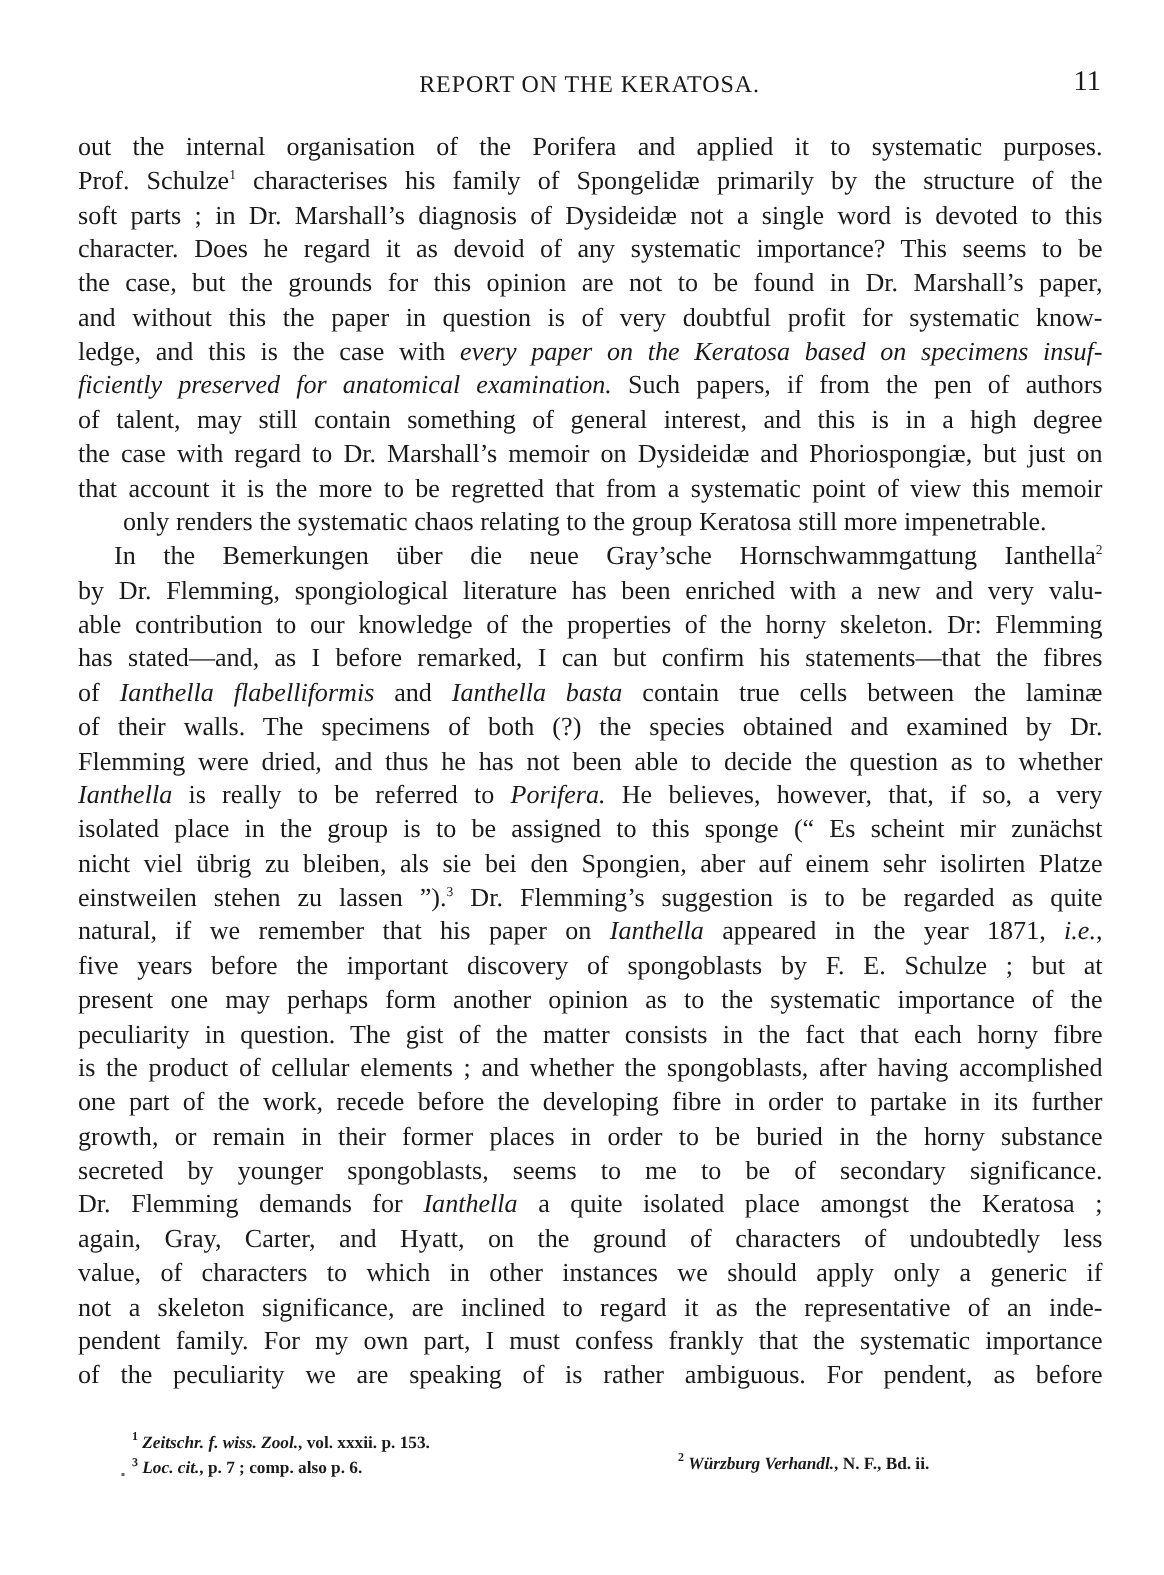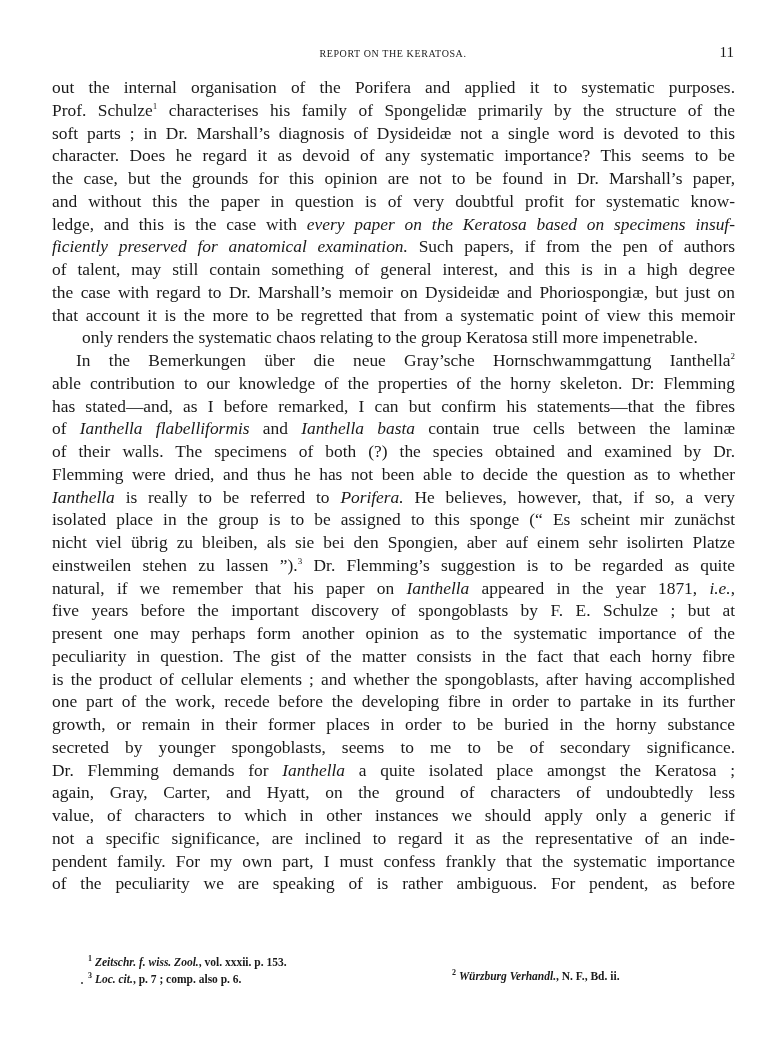--- a/index.html
+++ b/index.html
@@ -1,22 +1,22 @@
 <!DOCTYPE html>
 <html><head>
 <meta charset="utf-8">
 <style>
   html, body { margin: 0; padding: 0; background: #ffffff; }
   body { width: 776px; height: 1050px; position: relative; overflow: hidden;
          font-family: "Liberation Serif", "DejaVu Serif", serif; color: #1a1a1a; }
   .header { position: absolute; top: 44px; left: 52px; width: 682px; height: 24px; }
   .running-title { position: absolute; left: 0; right: 0; text-align: center;
-         font-size: 10px; letter-spacing: 0.6px; top: 4px; }
-  .page-number { position: absolute; right: 0; top: 0; font-size: 15px; }
-  .body-text { position: absolute; top: 76px; left: 52px; width: 683px;
+         font-size: 16px; letter-spacing: 0.6px; top: 4px; }
+  .page-number { position: absolute; right: 0; top: 0; font-size: 19px; }
+  .body-text { position: absolute; top: 86px; left: 52px; width: 683px;
          font-size: 17.4px; line-height: 22.75px; }
   .line { display: block; white-space: nowrap; text-align: justify;
          text-align-last: justify; height: 22.75px; }
   .line.last { text-align-last: left; margin-left: 30px; }
   .indent { padding-left: 24px; }
   sup { font-size: 9px; vertical-align: 7px; line-height: 0; }
   i { font-style: italic; }
   .footnotes { position: absolute; top: 954px; left: 52px; width: 683px; font-size: 11.5px;
          font-weight: bold; line-height: 17px; }
   .fn { position: absolute; white-space: nowrap; }
@@ -41,41 +41,42 @@
     <span class="line"><span>character.  Does he regard it as devoid of any systematic importance?  This seems to be</span></span>
     <span class="line"><span>the case, but the grounds for this opinion are not to be found in Dr. Marshall’s paper,</span></span>
     <span class="line"><span>and without this the paper in question is of very doubtful profit for systematic know-</span></span>
     <span class="line"><span>ledge, and this is the case with </span><i>every paper on the Keratosa based on specimens insuf-</i></span>
     <span class="line"><i>ficiently preserved for anatomical examination.</i><span>  Such papers, if from the pen of authors</span></span>
     <span class="line"><span>of talent, may still contain something of general interest, and this is in a high degree</span></span>
     <span class="line"><span>the case with regard to Dr. Marshall’s memoir on Dysideidæ and Phoriospongiæ, but just on</span></span>
     <span class="line"><span>that account it is the more to be regretted that from a systematic point of view this memoir</span></span>
     <span class="line last"><span>only renders the systematic chaos relating to the group Keratosa still more impenetrable.</span></span>
     <span class="line indent"><span>In the Bemerkungen über die neue Gray’sche Hornschwammgattung Ianthella</span><sup>2</sup></span>
+    <span class="line"><span>by Dr. Flemming, spongiological literature has been enriched with a new and very valu-</span></span>
     <span class="line"><span>able contribution to our knowledge of the properties of the horny skeleton.  Dr: Flemming</span></span>
     <span class="line"><span>has stated—and, as I before remarked, I can but confirm his statements—that the fibres</span></span>
     <span class="line"><span>of </span><i>Ianthella flabelliformis</i><span> and </span><i>Ianthella basta</i><span> contain true cells between the laminæ</span></span>
     <span class="line"><span>of their walls.  The specimens of both (?) the species obtained and examined by Dr.</span></span>
     <span class="line"><span>Flemming were dried, and thus he has not been able to decide the question as to whether</span></span>
     <span class="line"><i>Ianthella</i><span> is really to be referred to </span><i>Porifera.</i><span>  He believes, however, that, if so, a very</span></span>
     <span class="line"><span>isolated place in the group is to be assigned to this sponge (“ Es scheint mir zunächst</span></span>
     <span class="line"><span>nicht viel übrig zu bleiben, als sie bei den Spongien, aber auf einem sehr isolirten Platze</span></span>
     <span class="line"><span>einstweilen stehen zu lassen ”).</span><sup>3</sup><span>  Dr. Flemming’s suggestion is to be regarded as quite</span></span>
     <span class="line"><span>natural, if we remember that his paper on </span><i>Ianthella</i><span> appeared in the year 1871, </span><i>i.e.</i><span>,</span></span>
     <span class="line"><span>five years before the important discovery of spongoblasts by F. E. Schulze ; but at</span></span>
     <span class="line"><span>present one may perhaps form another opinion as to the systematic importance of the</span></span>
     <span class="line"><span>peculiarity in question.  The gist of the matter consists in the fact that each horny fibre</span></span>
     <span class="line"><span>is the product of cellular elements ; and whether the spongoblasts, after having accomplished</span></span>
     <span class="line"><span>one part of the work, recede before the developing fibre in order to partake in its further</span></span>
     <span class="line"><span>growth, or remain in their former places in order to be buried in the horny substance</span></span>
     <span class="line"><span>secreted by younger spongoblasts, seems to me to be of secondary significance.</span></span>
     <span class="line"><span>Dr. Flemming demands for </span><i>Ianthella</i><span> a quite isolated place amongst the Keratosa ;</span></span>
     <span class="line"><span>again, Gray, Carter, and Hyatt, on the ground of characters of undoubtedly less</span></span>
     <span class="line"><span>value, of characters to which in other instances we should apply only a generic if</span></span>
-    <span class="line"><span>not a specific significance, are inclined to regard it as the representative of an inde-</span></span>
+    <span class="line"><span>not a skeleton significance, are inclined to regard it as the representative of an inde-</span></span>
     <span class="line"><span>pendent family.  For my own part, I must confess frankly that the systematic importance</span></span>
     <span class="line"><span>of the peculiarity we are speaking of is rather ambiguous.  For pendent, as before</span></span>
   </div>
 
 <div class="footnotes">
   <div class="fn fn-1">
     <sup>1</sup>
     <i>Zeitschr. f. wiss. Zool.</i><span>, vol. xxxii. p. 153.</span>
   </div>
   <div class="fn fn-3">

